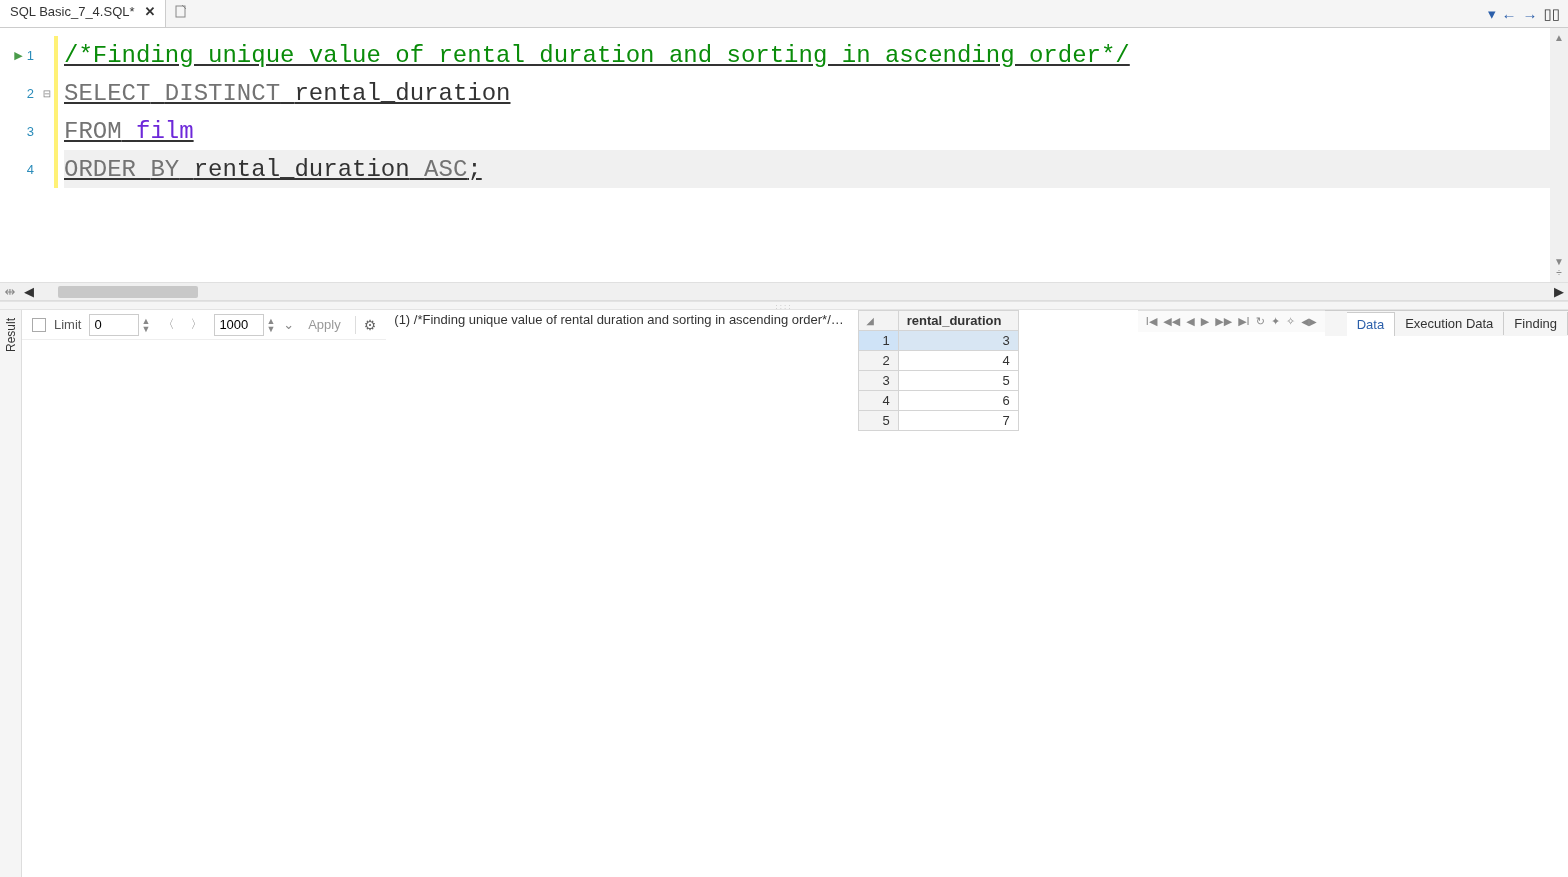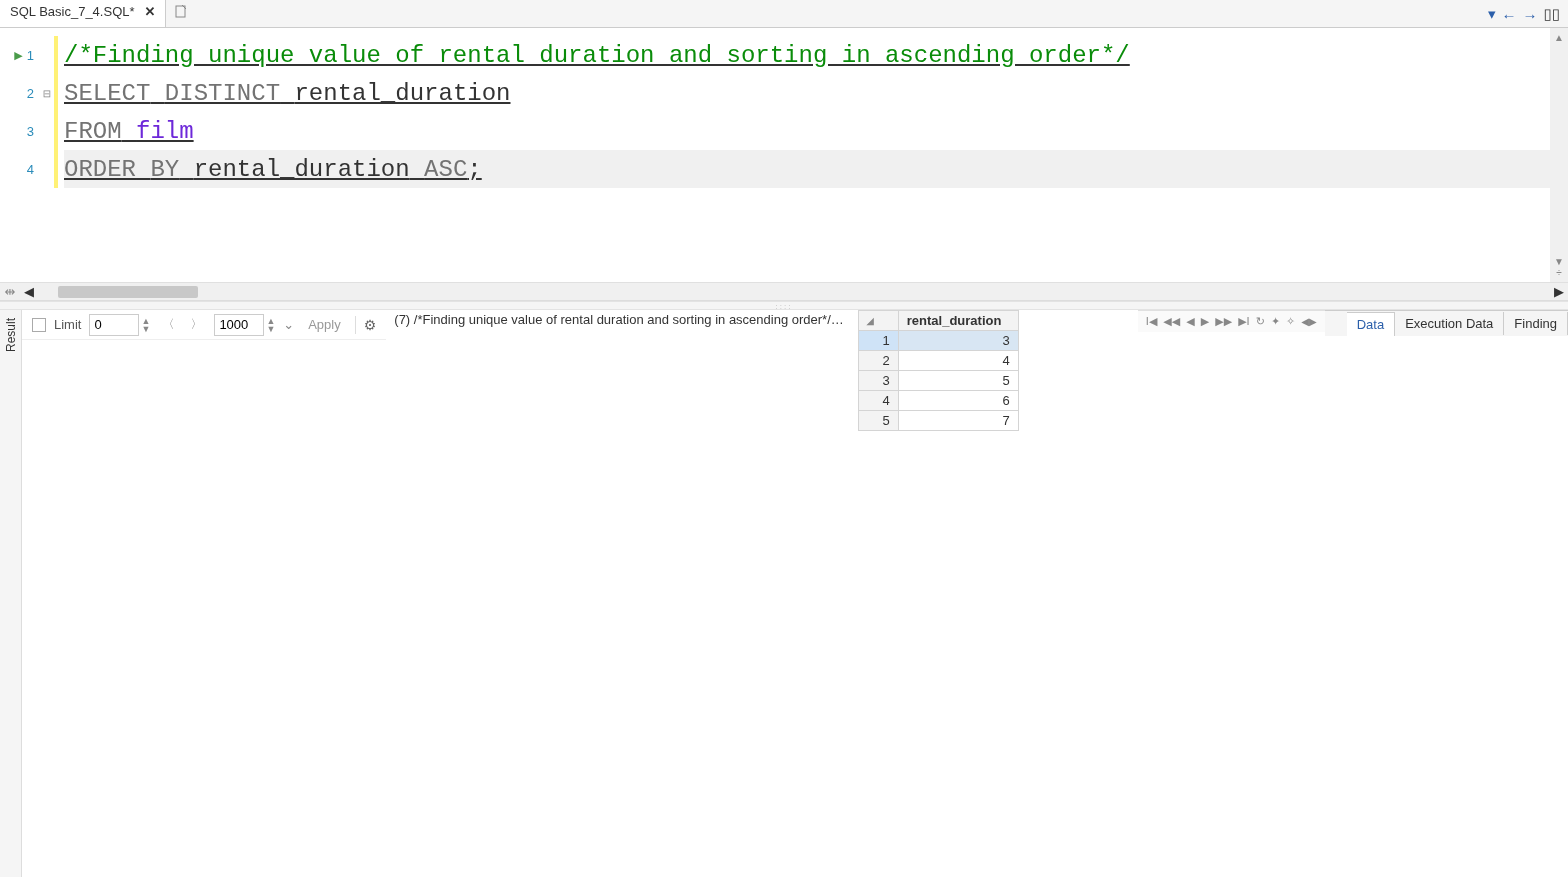--- a/index.html
+++ b/index.html
@@ -316,21 +316,21 @@
         <div>
             <div class="spin">▲</div>
             <div class="spin">▼</div>
           </div>
       </div>
       <span class="dd">⌄</span>
       <span class="apply-btn">Apply</span>
       <div class="sep"></div>
       <span class="gear">⚙</span>
     </div>
-    <div class="query-label">(7) /*Finding unique value of rental duration and sorting in ascending order*/…</div>
+    <div class="query-label">(1) /*Finding unique value of rental duration and sorting in ascending order*/…</div>
     <div class="grid-wrap">
       <table class="grid">
         <thead>
           <tr>
             <th class="rownum-head"></th>
             <th>rental_duration</th>
           </tr>
         </thead>
         <tbody>
           <tr class="selected">

